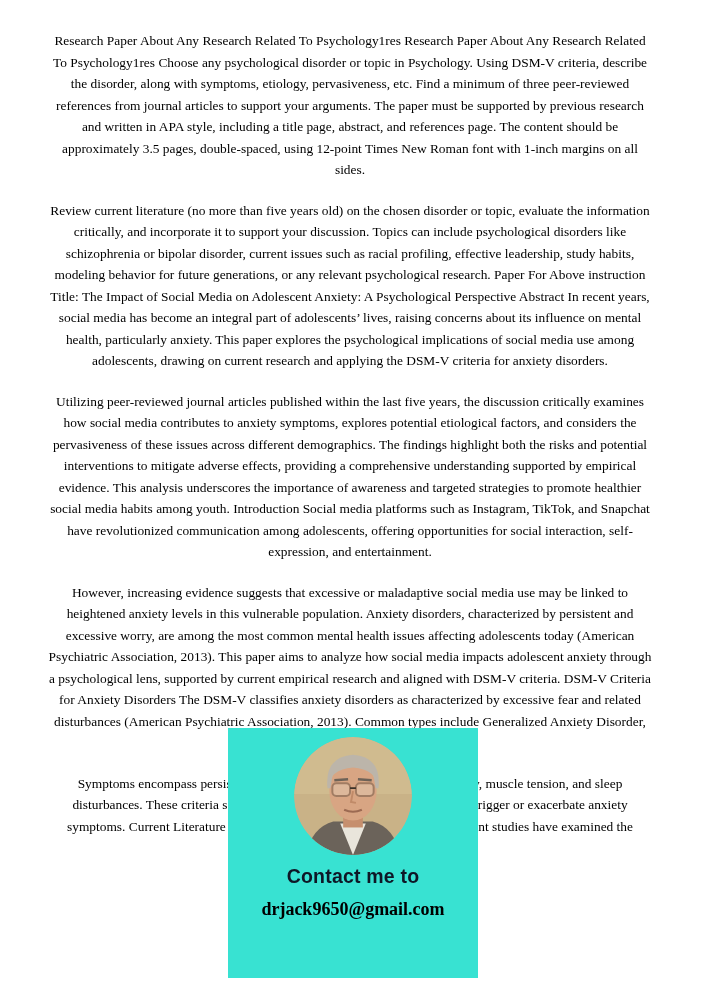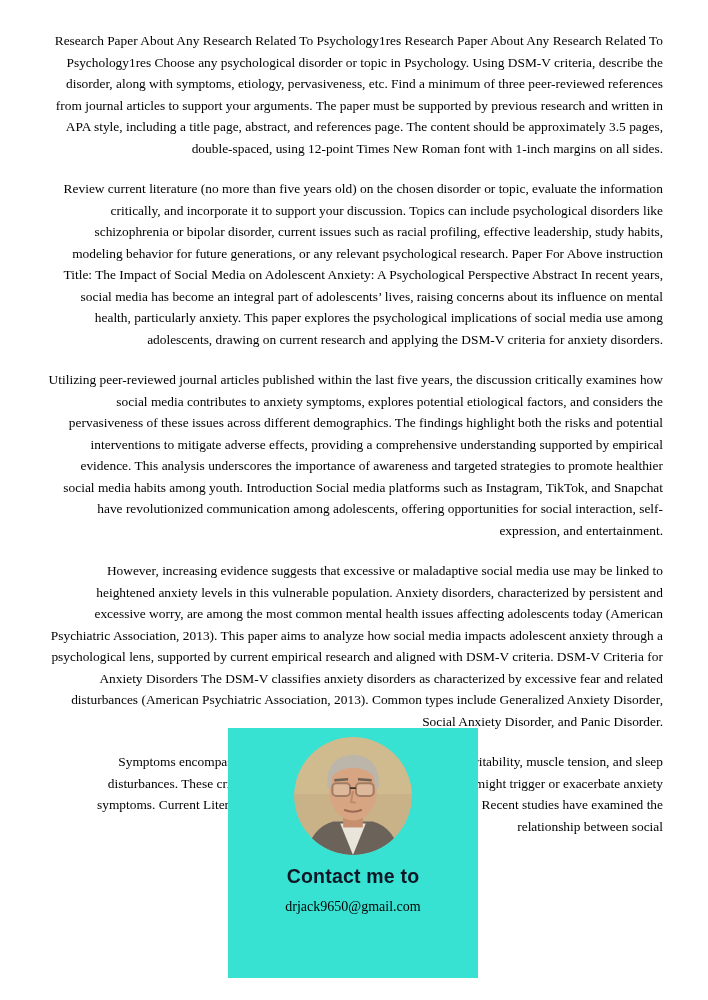--- a/index.html
+++ b/index.html
@@ -14,25 +14,25 @@
     overflow: hidden;
     font-family: "Liberation Serif", serif;
   }
   .doc-page {
     position: absolute;
     left: 47px;
     top: 30px;
     width: 616px;
   }
   .doc-page p {
-    margin: 0 0 19px 0;
+    margin: 0 10px 19px 0;
     font-size: 13.4px;
     line-height: 21.5px;
     color: #000000;
-    text-align: right;
+    text-align: center;
   }
   .overlay-card {
     position: absolute;
     left: 228px;
     top: 728px;
     width: 250px;
     height: 250px;
     background: #38e2d2;
     display: flex;
     flex-direction: column;
@@ -53,22 +53,22 @@
     font-size: 19.5px;
     line-height: 27px;
     color: #0e1726;
     letter-spacing: 0.2px;
   }
   .contact-line.first {
     margin-top: 8px;
   }
   .contact-email {
     font-family: "Liberation Serif", serif;
-    font-weight: normal;
-    font-size: 14px;
+    font-weight: bold;
+    font-size: 18px;
     color: #000000;
     margin-top: 9px;
   }
 </style>
 </head>
 <body>
 
 <div class="doc-page">
   <p>Research Paper About Any Research Related To Psychology1res Research Paper About Any Research Related To Psychology1res Choose any psychological disorder or topic in Psychology. Using DSM-V criteria, describe the disorder, along with symptoms, etiology, pervasiveness, etc. Find a minimum of three peer-reviewed references from journal articles to support your arguments. The paper must be supported by previous research and written in APA style, including a title page, abstract, and references page. The content should be approximately 3.5 pages, double-spaced, using 12-point Times New Roman font with 1-inch margins on all sides.</p>
   <p>Review current literature (no more than five years old) on the chosen disorder or topic, evaluate the information critically, and incorporate it to support your discussion. Topics can include psychological disorders like schizophrenia or bipolar disorder, current issues such as racial profiling, effective leadership, study habits, modeling behavior for future generations, or any relevant psychological research. Paper For Above instruction Title: The Impact of Social Media on Adolescent Anxiety: A Psychological Perspective Abstract In recent years, social media has become an integral part of adolescents’ lives, raising concerns about its influence on mental health, particularly anxiety. This paper explores the psychological implications of social media use among adolescents, drawing on current research and applying the DSM-V criteria for anxiety disorders.</p>

